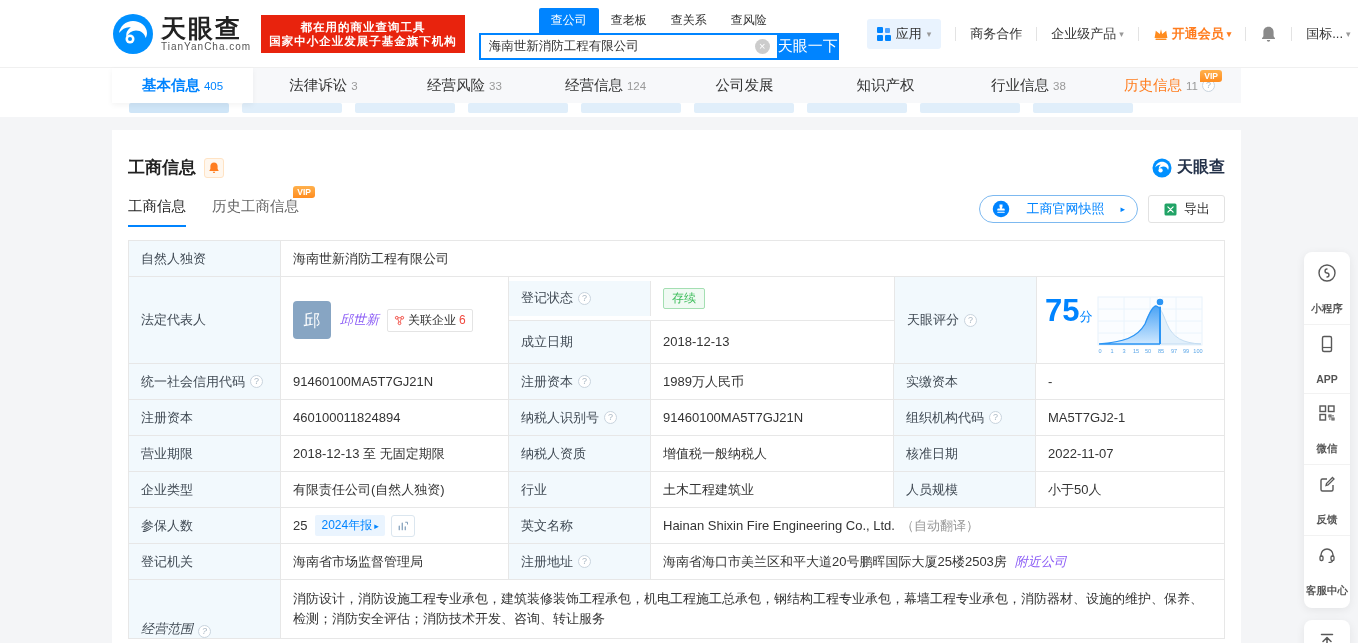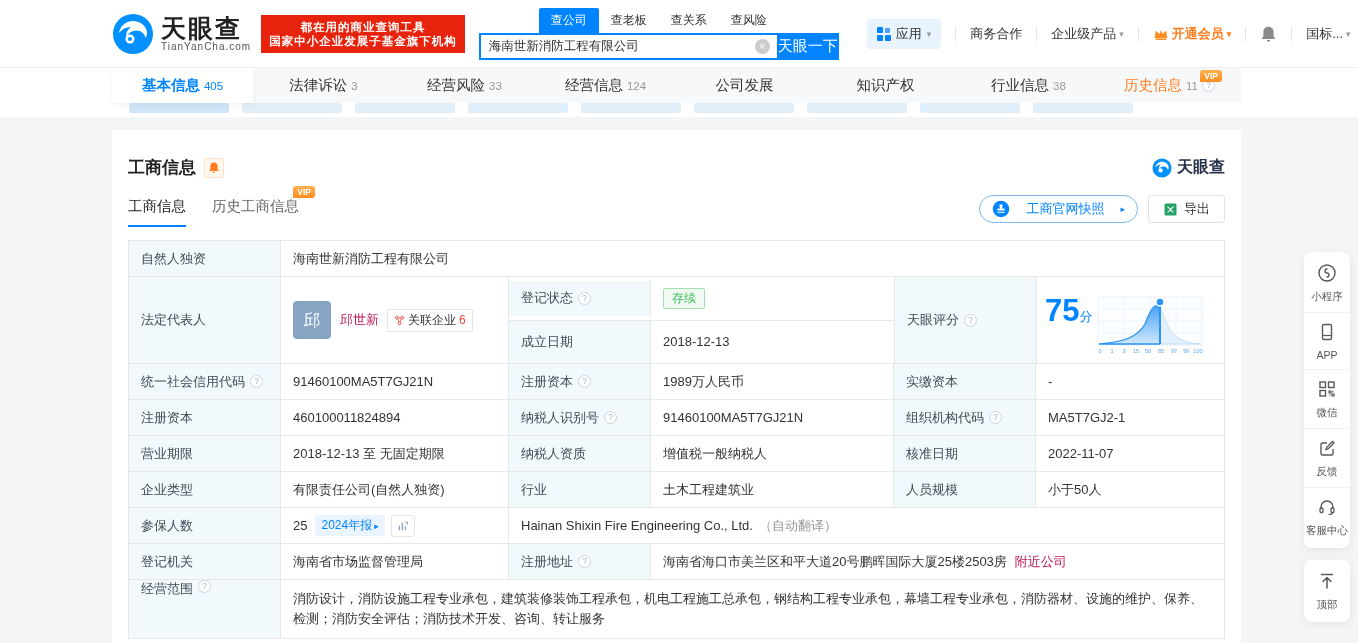--- a/index.html
+++ b/index.html
@@ -72,37 +72,37 @@
   .cell.last { border-right:none; }
   .lbl { background:#f2f9fd; gap:5px; color:#404a54; }
   .c1{width:152px;} .c2{width:228px;} .c3{width:142px;} .c4{width:243px;} .c5{width:142px;}
   .grow { flex:1; }
   .mid-col { width:386px; display:flex; flex-direction:column; border-right:1px solid #e7e7e7; }
   .mid-row { display:flex; flex:1; }
   .mid-row.top { border-bottom:1px solid #e7e7e7;align-items:center; }
   .mid-row .cell { border-right:1px solid #e7e7e7; }
   .mid-row .cell:last-child { border-right:none; }
   .h74 { min-height:74px; }
-  .link { color:#be185d; cursor:pointer; }
+  .link { color:#8b5cf6; cursor:pointer;font-style:italic; }
   .avatar { width:38px; height:38px; background:#87a5c3; border-radius:4px; color:#fff; font-size:17px; display:flex; align-items:center; justify-content:center; margin-right:9px; }
   .rel-tag { display:flex; align-items:center; gap:3px; border:1px solid #e4e4e4; border-radius:2px; padding:2px 6px; margin-left:8px; font-size:12px; cursor:pointer; background:#fff;}
   .rel-tag .num { color:#f0483e; }
   .status-badge { color:#3dbd5b; border:1px solid #a4dfb2; background:#f0faf3; border-radius:2px; padding:1px 8px; font-size:12px; }
   .score-cell { display:flex; align-items:flex-start; gap:1px; padding:4px 8px;margin-top:12px; }
   .score-num { color:#0084ff; font-weight:bold; font-size:31px; }
   .score-num .unit { font-size:13px; font-weight:normal; }
   .report-tag { background:#eaf4fe; color:#0084ff; border-radius:2px; padding:2px 6px; font-size:12px; margin-left:8px; cursor:pointer; display:inline-flex; align-items:center; gap:2px;}
   .chart-btn { border:1px solid #dbe6ef; border-radius:3px; width:24px; height:22px; display:inline-flex; align-items:center; justify-content:center; margin-left:6px; cursor:pointer; background:#fff;}
   .note { color:#999; margin-left:6px; }
   .scope-cell { padding:9px 12px; line-height:20px; align-items:flex-start; }
 
   
   .float-bar { position:absolute; right:8px; top:252px; width:46px; }
   .float-box { background:#fff; border-radius:8px; box-shadow:0 2px 10px rgba(0,0,0,.07); padding:2px 0; }
-  .float-item { display:flex; flex-direction:column; align-items:center; gap:7px; padding:9px 0 8px; font-size:10.5px; color:#555; cursor:pointer; border-bottom:1px solid #f2f2f2; }
+  .float-item { display:flex; flex-direction:column; align-items:center; gap:19px; padding:9px 0 8px; font-size:10.5px; color:#555; cursor:pointer; border-bottom:1px solid #f2f2f2;font-weight:bold; }
   .float-item:last-child { border-bottom:none; }
   .float-top { margin-top:12px; }
 </style>
 </head>
 <body>
 
 <div class="header">
   <div class="logo">
     <svg width="42" height="42" viewBox="0 0 42 42">
       <circle cx="21" cy="21" r="20" fill="#0090ff"></circle>
@@ -411,41 +411,42 @@
           <span>2024年报</span>
           <span style="font-size:9px;">▸</span>
         </span>
         <span class="chart-btn">
           <svg width="12" height="12" viewBox="0 0 16 16">
             <path d="M3 13V8M7 13V4M11 13V9" stroke="#7d9bb8" stroke-width="1.6" stroke-linecap="round"></path>
             <path d="M11 3h3v3" stroke="#7d9bb8" stroke-width="1.3" fill="none"></path>
           </svg>
         </span>
       </div>
+      <div class="cell lbl c3">英文名称</div>
       <div class="cell grow last">
         <span>Hainan Shixin Fire Engineering Co., Ltd.</span>
         <span class="note">（自动翻译）</span>
       </div>
     </div>
 
     <div class="trow">
       <div class="cell lbl c1">登记机关</div>
       <div class="cell c2">海南省市场监督管理局</div>
       <div class="cell lbl c3">
         <span>注册地址</span>
         <span class="help-dot">?</span>
       </div>
       <div class="cell grow last">
         <span>海南省海口市美兰区和平大道20号鹏晖国际大厦25楼2503房</span>
         <span class="link" style="margin-left:8px;">附近公司</span>
       </div>
     </div>
 
     <div class="trow">
-      <div class="cell lbl c1" style="align-items:flex-start;">
+      <div class="cell lbl c1" style="align-items:flex-end;font-style:italic;">
         <span>经营范围</span>
         <span class="help-dot">?</span>
       </div>
       <div class="cell grow last scope-cell">消防设计，消防设施工程专业承包，建筑装修装饰工程承包，机电工程施工总承包，钢结构工程专业承包，幕墙工程专业承包，消防器材、设施的维护、保养、检测；消防安全评估；消防技术开发、咨询、转让服务</div>
     </div>
 
   </div>
 </div>
 
 <div class="float-bar">

